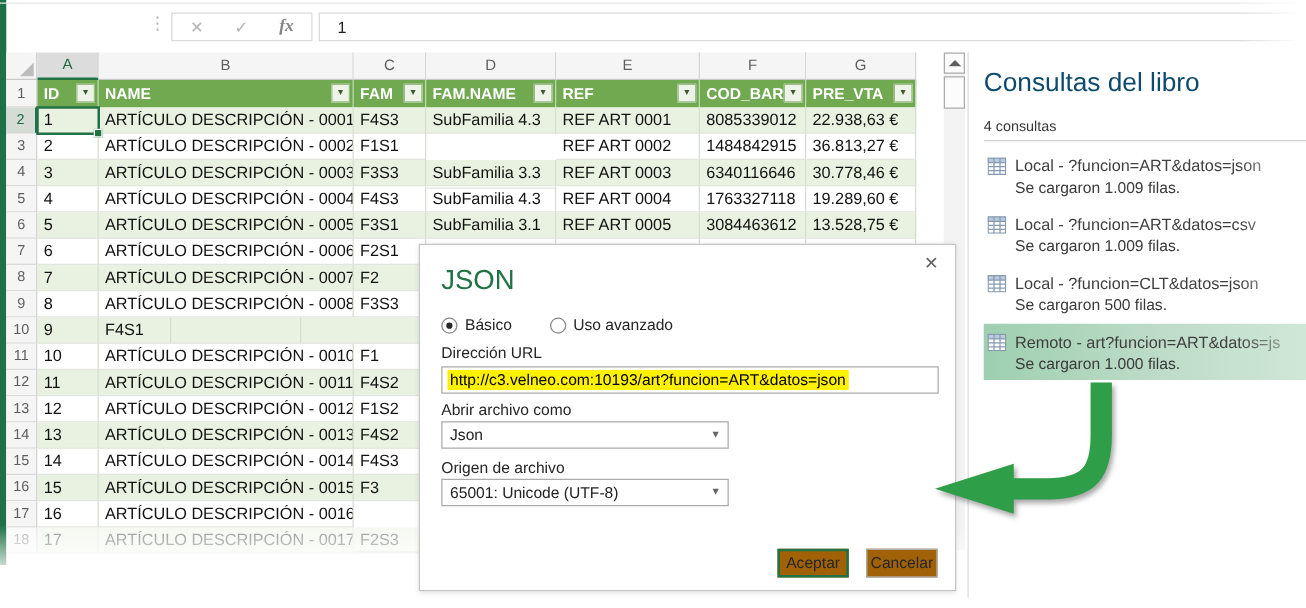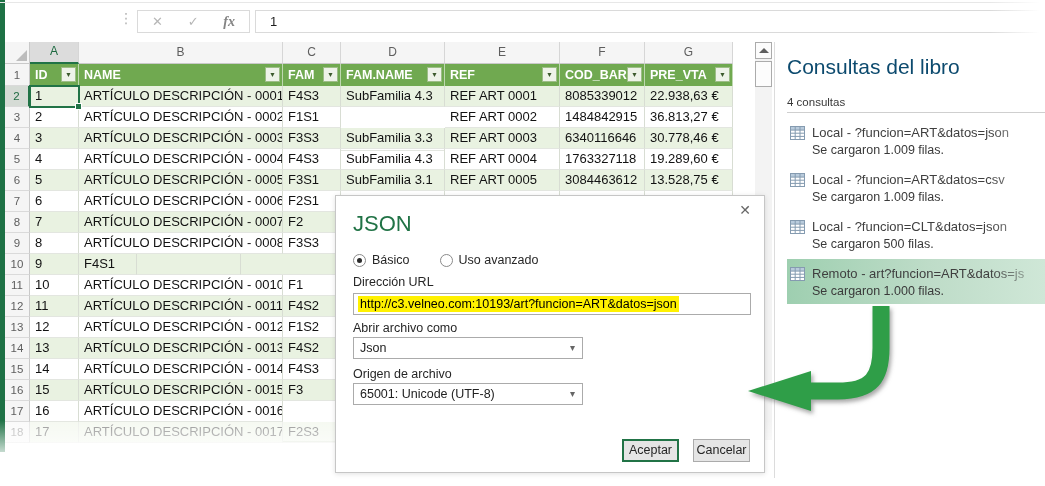--- a/index.html
+++ b/index.html
@@ -77,21 +77,21 @@
   .radio-opt { display:flex; align-items:center; }
   .radio { width:13px; height:13px; border:1px solid #8a8a8a; border-radius:50%; margin-right:6px; position:relative; background:#fff; }
   .radio.on::after { content:''; position:absolute; left:3px; top:3px; width:5px; height:5px; background:#2b2b2b; border-radius:50%; }
   .dlg-label { position:absolute; left:17px; font-size:12.5px; color:#262626; }
   .url-input { position:absolute; left:17px; top:97px; width:398px; height:22px; border:1px solid #ababab;
                font-size:12.5px; line-height:20px; padding-left:4px; white-space:nowrap; overflow:hidden; }
   .hl { background:#fff100; padding:1px 2px; }
   .dd { position:absolute; left:17px; width:230px; height:22px; border:1px solid #ababab; background:#fff;
         font-size:12.5px; line-height:20px; padding-left:6px; color:#222; }
   .dd-caret { position:absolute; right:7px; top:0; line-height:20px; font-size:10px; color:#666; }
-  .btn { position:absolute; top:243px; width:57px; height:23px; background:#e5e5e5; font-size:12.5px;
+  .btn { position:absolute; top:243px; width:57px; height:23px; background:#a16207; font-size:12.5px;
          text-align:center; color:#262626; cursor:default; }
   .btn-ok { left:286px; border:2px solid #217346; line-height:19px; }
   .btn-cancel { left:357px; border:1px solid #ababab; line-height:21px; }
 
   
   .qpanel { position:absolute; left:787px; top:55px; width:258px; z-index:2; }
   .qp-title { font-size:21px; color:#0c4a6e; }
   .qp-count { margin-top:17px; font-size:11.5px; color:#383838; }
   .qp-hr { margin-top:4px; height:1px; background:#cfcfcf; }
   .qp-list { margin-top:5px; }

